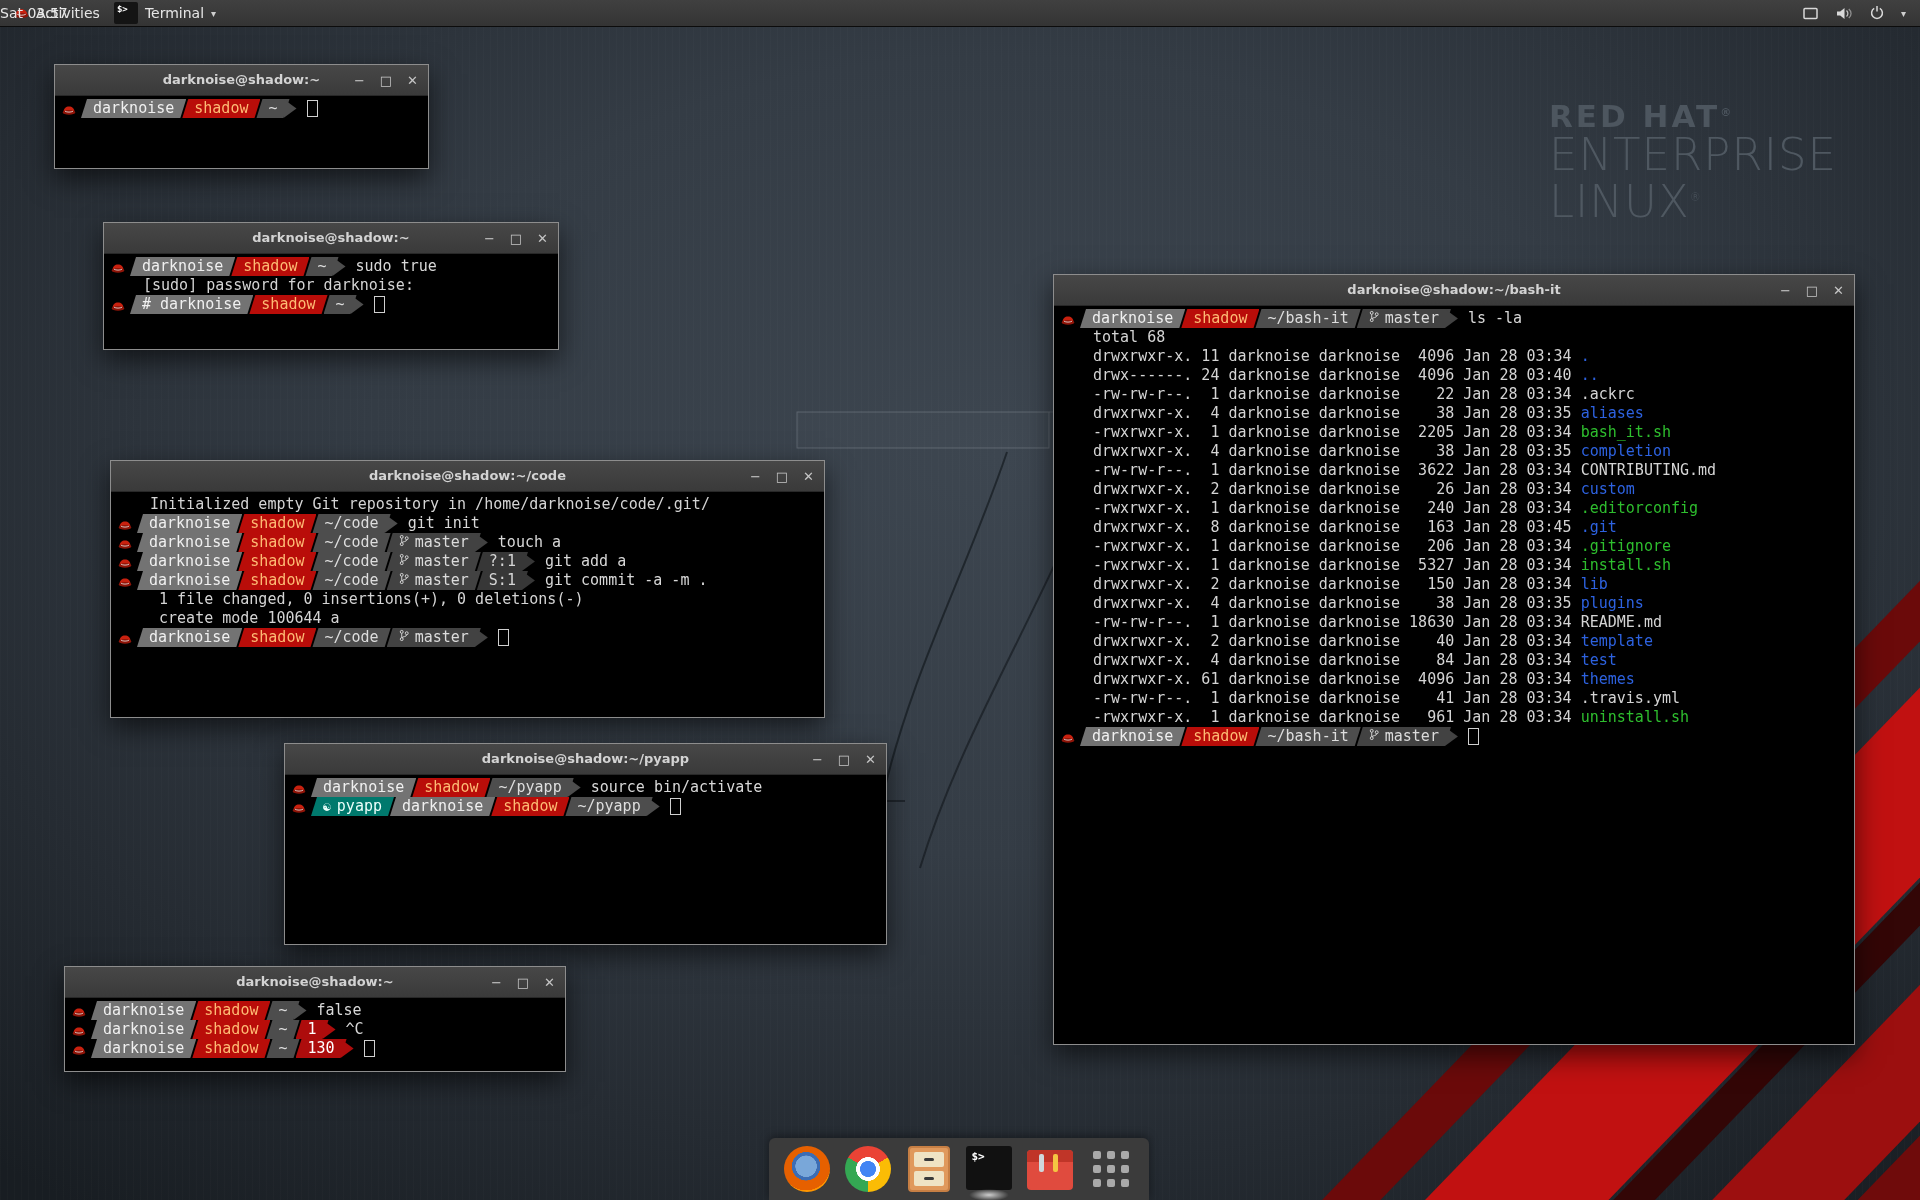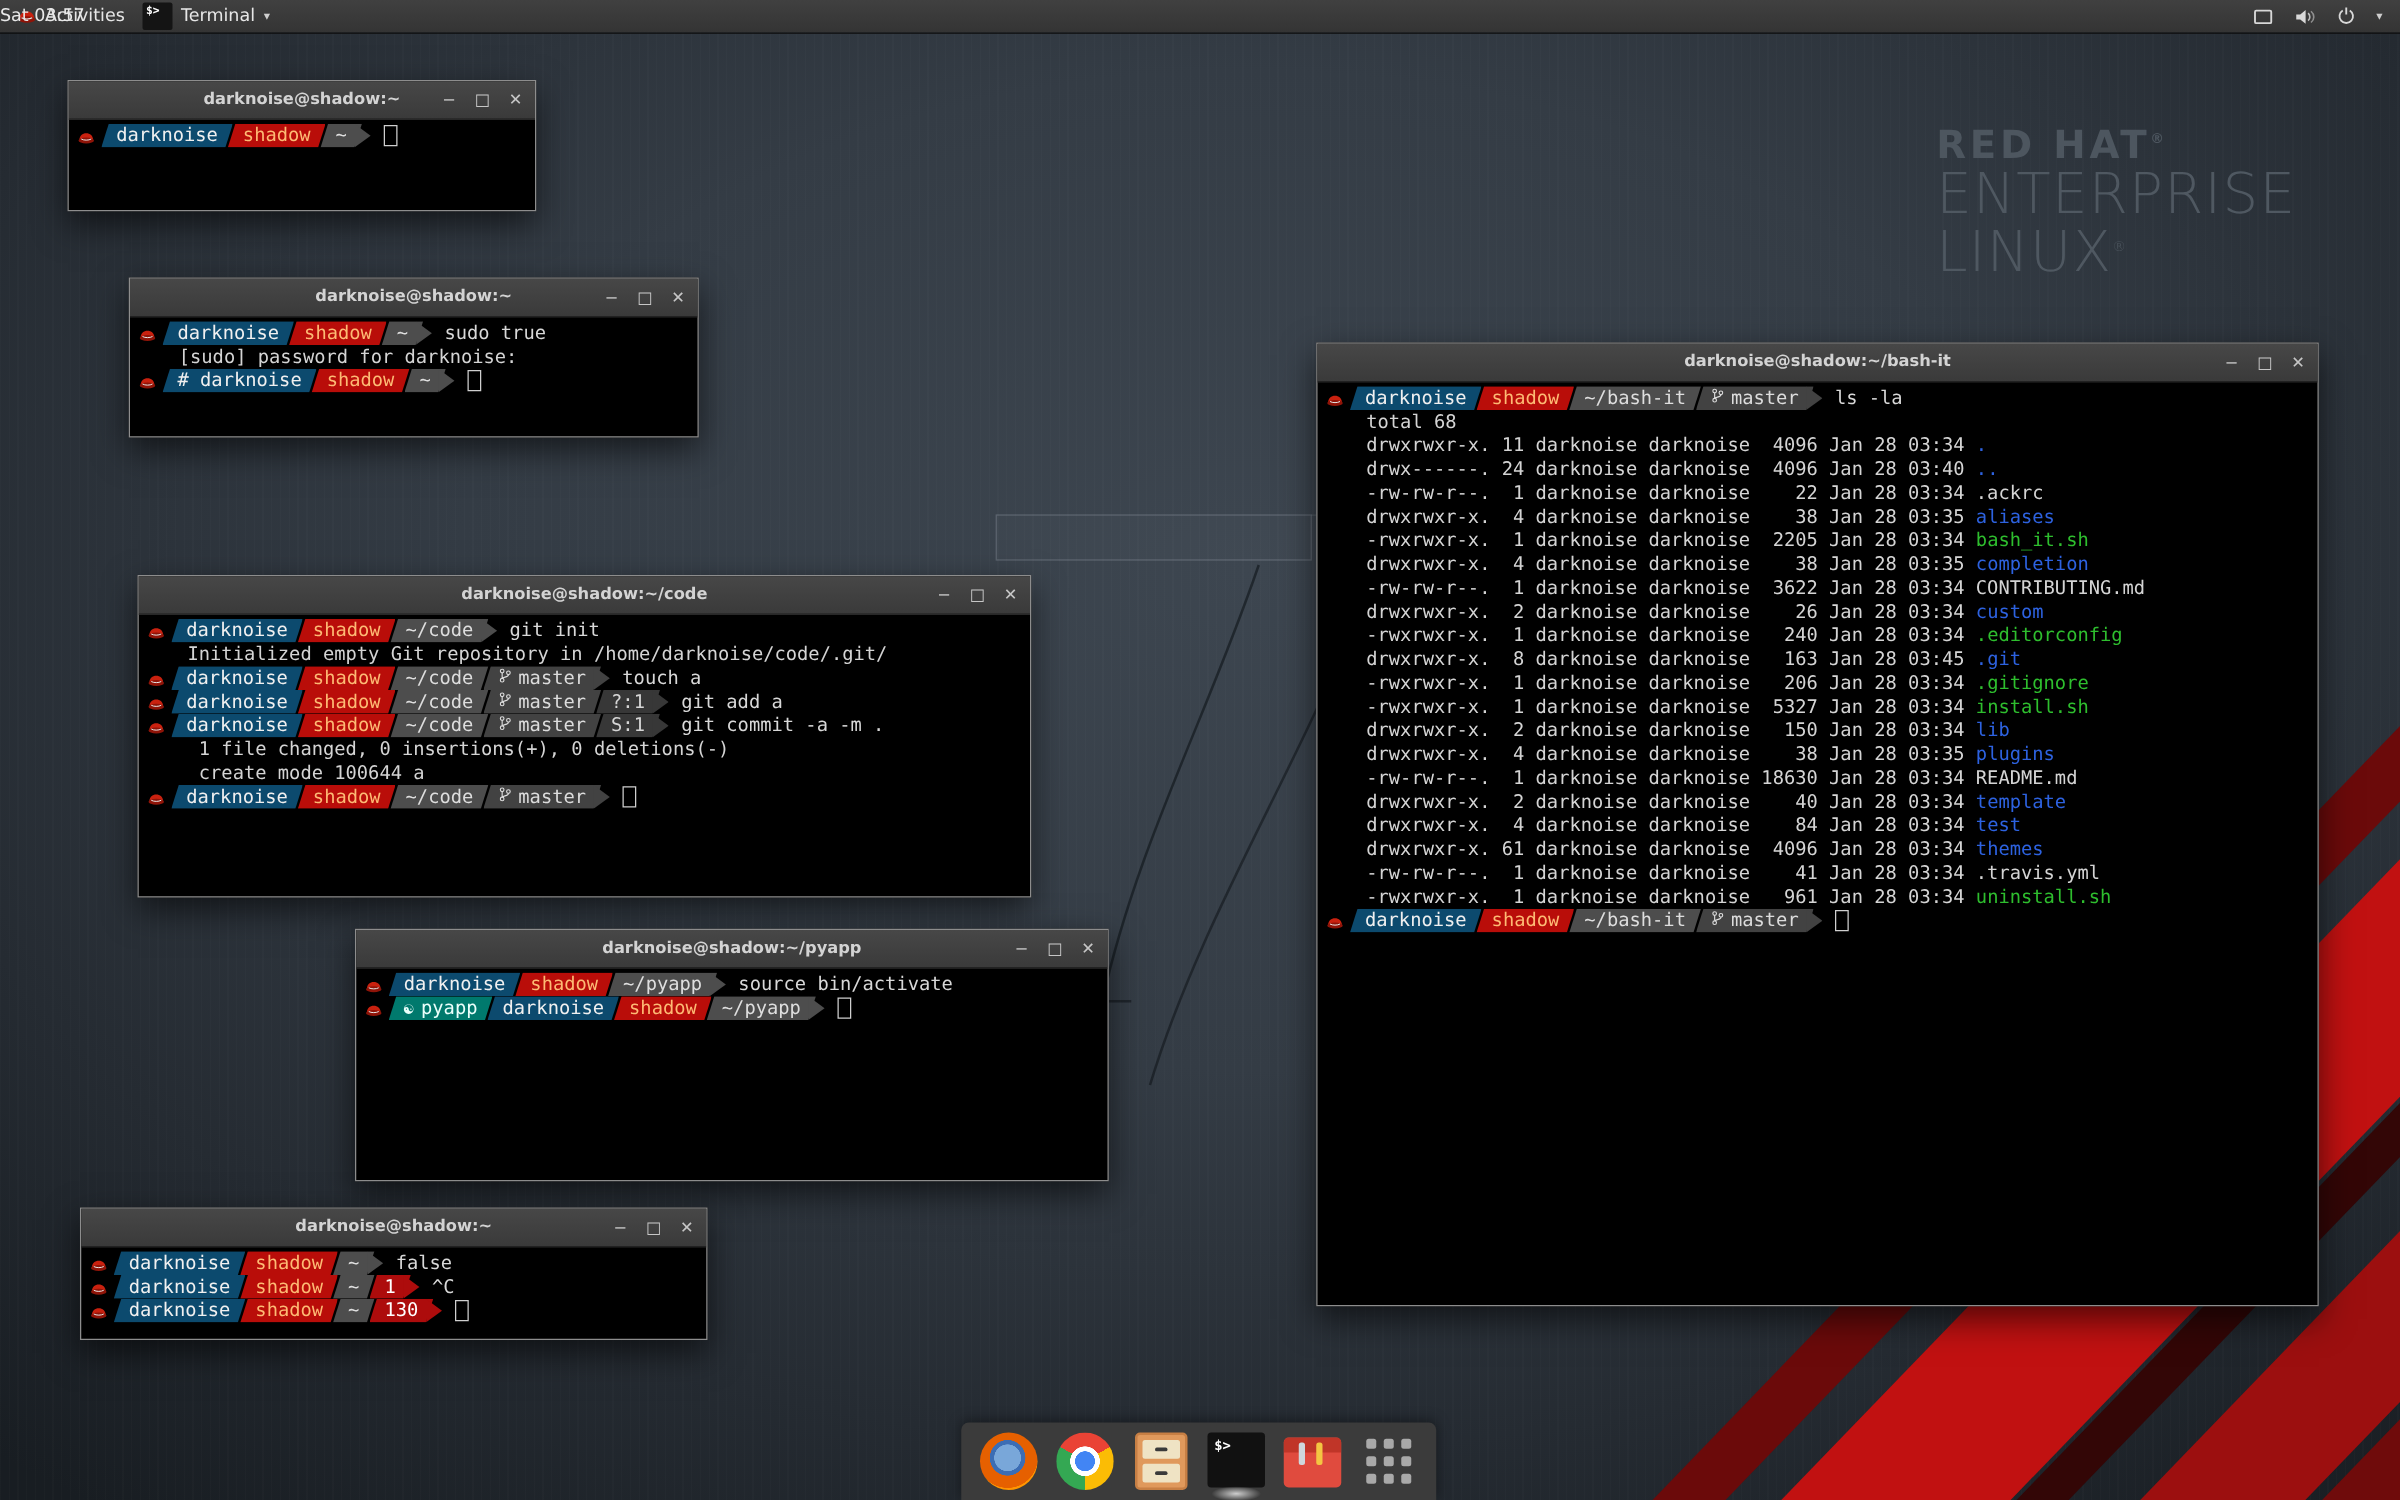--- a/index.html
+++ b/index.html
@@ -39,21 +39,21 @@
   .titlebar{position:relative;height:30px;background:linear-gradient(#474747,#3a3a3a);border-bottom:1px solid #282828;}
   .win-title{position:absolute;inset:0;text-align:center;line-height:30px;font-weight:bold;font-size:13px;color:#d3d3d3;}
   .win-controls{position:absolute;right:10px;top:0;height:30px;display:flex;align-items:center;gap:15px;}
   .win-btn{color:#c6c6c6;font-size:13px;line-height:1;cursor:pointer;font-family:"DejaVu Sans",sans-serif;}
   .term-content{padding:3px 0 0 3px;cursor:text;}
   .t-line{height:19px;white-space:pre;font:15px/19px "DejaVu Sans Mono",monospace;color:#d6d6d6;}
 
   .seg{display:inline-block;height:19px;line-height:19px;padding:0 12px;vertical-align:top;
        clip-path:polygon(6px 0,100% 0,calc(100% - 6px) 100%,0 100%);margin-left:-4px;color:#f0f0f0;}
   .hat + .seg{margin-left:1px;}
-  .seg-user{background:#0c4a6e;}
+  .seg-user{background:#737373;}
   .seg-host{background:#b90d09;color:#fdba74;}
   .seg-path{background:#4d4d4d;color:#dedede;}
   .seg-git{background:#424242;color:#dcdcdc;}
   .seg-gitstat{background:#373737;color:#d6d6d6;}
   .seg-exit{background:#ad0c0c;color:#fff;}
   .seg-venv{background:#00796d;color:#eafffb;}
   .p-arrow{display:inline-block;width:13px;height:19px;vertical-align:top;margin-left:-6px;
            clip-path:polygon(0 0,100% 50%,0 100%);}
   .arrow-path{background:#4d4d4d;} .arrow-git{background:#424242;}
   .arrow-gitstat{background:#373737;} .arrow-exit{background:#ad0c0c;}
@@ -195,26 +195,26 @@
     <div class="window" style="left: 110px; top: 460px; width: 713px; height: 256px;">
       <div class="titlebar">
         <div class="win-title">darknoise@shadow:~/code</div>
         <div class="win-controls">
           <span class="win-btn">−</span>
           <span class="win-btn">□</span>
           <span class="win-btn">✕</span>
         </div>
       </div>
       <div class="term-content">
+        <div class="t-line"><span class="out">Initialized empty Git repository in /home/darknoise/code/.git/</span></div>
         <div class="t-line"><span class="hat"><svg width="14" height="11" viewBox="0 0 14 11">
               <path d="M1.5 7 C1.5 3.5 4 1.5 7 1.5 C10 1.5 12.5 3.5 12.5 7 Z" fill="#c9210f"></path>
               <ellipse cx="7" cy="7.4" rx="6.2" ry="2.4" fill="#8f1408"></ellipse>
               <path d="M3 6.2 C5 7.4 9 7.4 11 6.2" stroke="#e8e8e8" stroke-width="0.8" fill="none"></path>
             </svg></span><span class="seg seg-user">darknoise</span><span class="seg seg-host">shadow</span><span class="seg seg-path">~/code</span><span class="p-arrow arrow-path"></span><span class="cmd">git init</span></div>
-        <div class="t-line"><span class="out">Initialized empty Git repository in /home/darknoise/code/.git/</span></div>
         <div class="t-line"><span class="hat"><svg width="14" height="11" viewBox="0 0 14 11">
               <path d="M1.5 7 C1.5 3.5 4 1.5 7 1.5 C10 1.5 12.5 3.5 12.5 7 Z" fill="#c9210f"></path>
               <ellipse cx="7" cy="7.4" rx="6.2" ry="2.4" fill="#8f1408"></ellipse>
               <path d="M3 6.2 C5 7.4 9 7.4 11 6.2" stroke="#e8e8e8" stroke-width="0.8" fill="none"></path>
             </svg></span><span class="seg seg-user">darknoise</span><span class="seg seg-host">shadow</span><span class="seg seg-path">~/code</span><span class="seg seg-git"><svg class="git-ic" width="10" height="13" viewBox="0 0 11 13">
               <circle cx="3" cy="2.5" r="1.6" fill="none" stroke="#ddd"></circle>
               <circle cx="3" cy="10.5" r="1.6" fill="none" stroke="#ddd"></circle>
               <circle cx="8.5" cy="4" r="1.6" fill="none" stroke="#ddd"></circle>
               <path d="M3 4.2 V8.9 M8.5 5.7 C8.5 8 4 7.6 3.2 8.9" stroke="#ddd" fill="none"></path>
             </svg>master</span><span class="p-arrow arrow-git"></span><span class="cmd">touch a</span></div>

